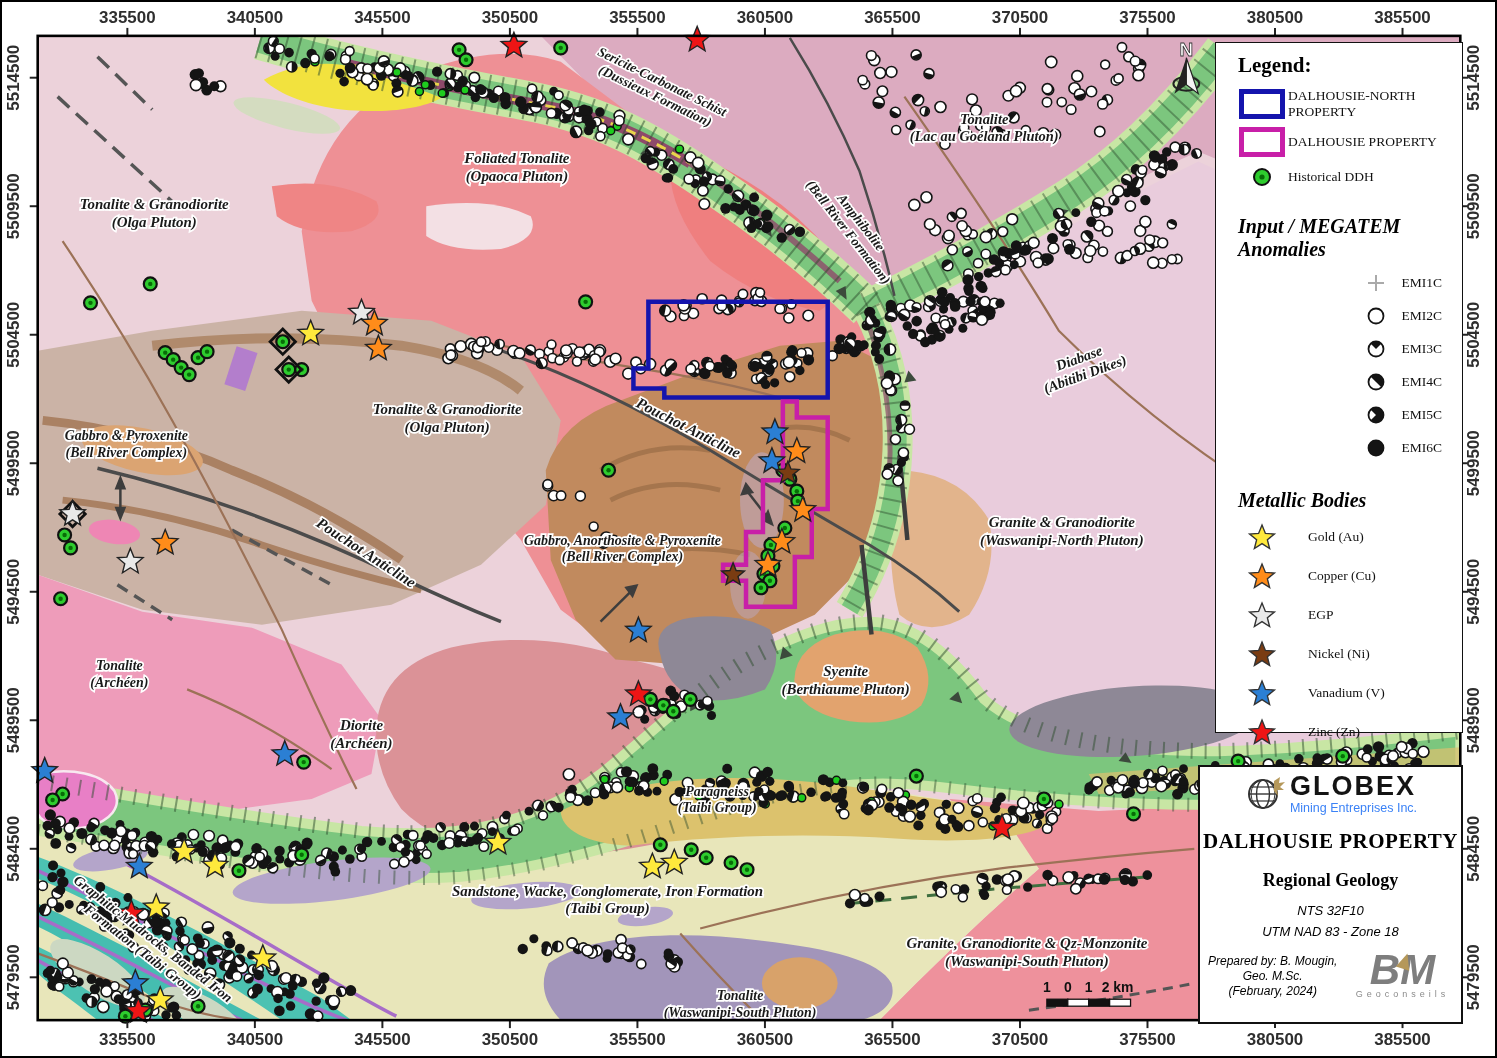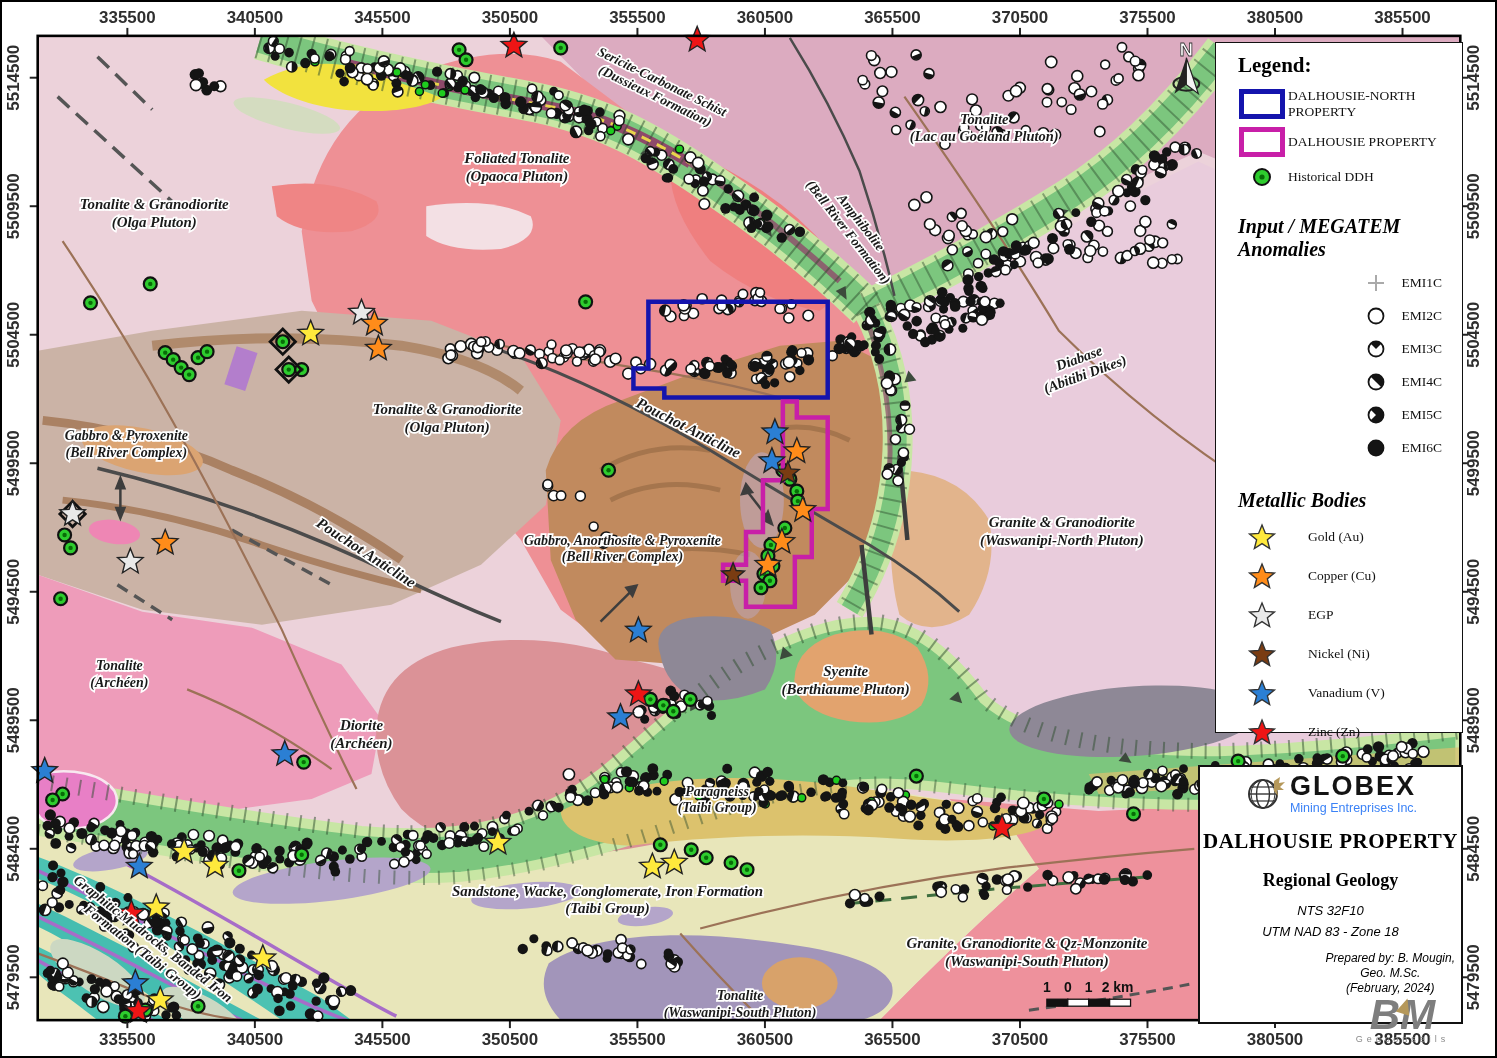--- a/index.html
+++ b/index.html
@@ -25,21 +25,21 @@
   .tblock{position:absolute;left:1196px;top:763px;width:265px;height:259px;background:#fff;border:2px solid #111;
           box-sizing:border-box;z-index:5;text-align:center;padding-top:6px;}
   .globex-row{display:flex;justify-content:center;align-items:center;gap:4px;}
   .globex-txt{text-align:left;}
   .globex-name{font-family:"Liberation Sans",sans-serif;font-weight:bold;font-size:27px;letter-spacing:2px;color:#141414;line-height:1;}
   .globex-sub{font-family:"Liberation Sans",sans-serif;font-size:12.5px;color:#3b82f6;margin-top:1px;}
   .tb-title{font-family:"Liberation Serif",serif;font-weight:bold;font-size:21px;margin-top:14px;letter-spacing:.5px;}
   .tb-sub{font-family:"Liberation Serif",serif;font-weight:bold;font-size:18px;margin-top:16px;}
   .tb-meta{font-family:"Liberation Sans",sans-serif;font-style:italic;font-size:13px;margin-top:12px;}
   .tb-meta2{font-family:"Liberation Sans",sans-serif;font-style:italic;font-size:13px;margin-top:6px;}
-  .tb-foot{display:flex;justify-content:space-between;align-items:flex-end;padding:4px 6px 4px 8px;margin-top:8px;flex-direction:column;}
+  .tb-foot{display:flex;justify-content:space-between;align-items:flex-end;padding:4px 6px 4px 8px;margin-top:8px;}
   .prepared{font-family:"Liberation Sans",sans-serif;font-style:italic;font-size:12px;text-align:center;line-height:1.25;}
   .bm{position:relative;width:105px;text-align:center;}
   .bm-txt{font-family:"Liberation Sans",sans-serif;font-weight:bold;font-style:italic;font-size:42px;color:#7e7e7e;line-height:.9;}
   .bm-wedge{position:absolute;left:48px;top:2px;width:0;height:0;border-left:7px solid transparent;border-right:7px solid transparent;border-bottom:16px solid #b5985a;transform:rotate(18deg);}
   .bm-sub{font-family:"Liberation Sans",sans-serif;font-size:9px;letter-spacing:4px;color:#8a8a8a;margin-top:0;}
 </style>
 </head>
 <body>
 
 <div class="page">

